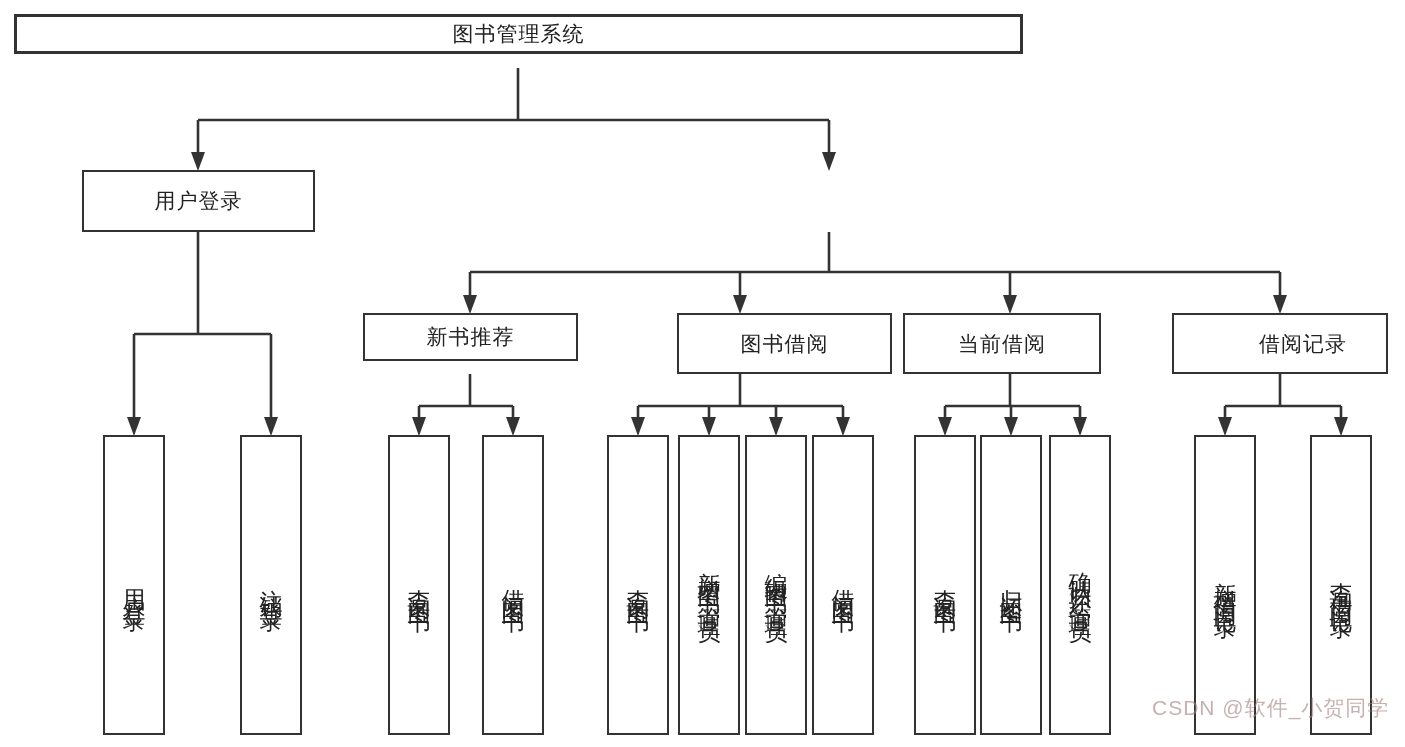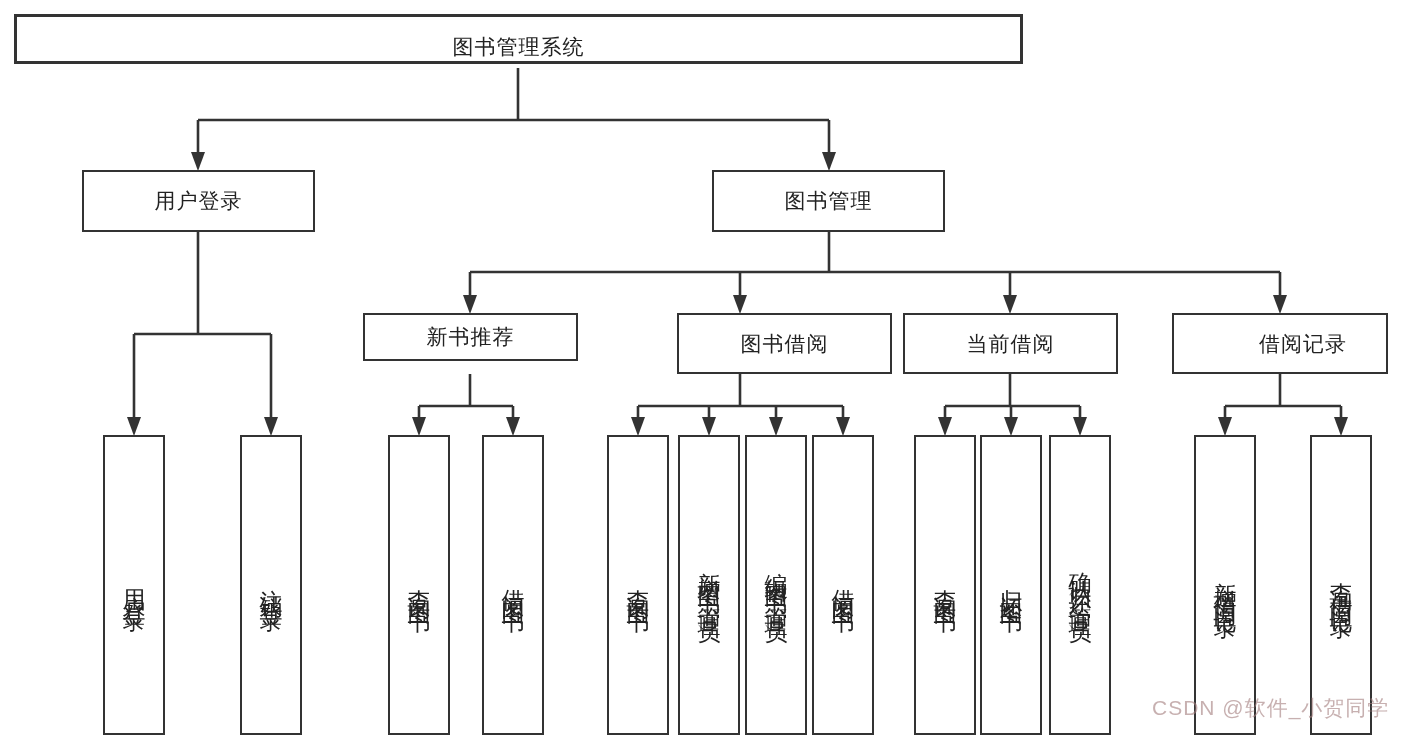--- a/index.html
+++ b/index.html
@@ -113,38 +113,35 @@
 
       <polygon points="938,417 952,417 945,436"></polygon>
       <polygon points="1004,417 1018,417 1011,436"></polygon>
       <polygon points="1073,417 1087,417 1080,436"></polygon>
 
       <polygon points="1218,417 1232,417 1225,436"></polygon>
       <polygon points="1334,417 1348,417 1341,436"></polygon>
     </g>
   </svg>
 
-  <div class="box root" style="left:14px;top:14px;width:1009px;height:50px;align-items:flex-end;">
+  <div class="box root" style="left:14px;top:14px;width:1009px;height:40px;">
     <span>图书管理系统</span>
   </div>
 
   <div class="box" style="left:82px;top:170px;width:233px;height:62px;">
     <span>用户登录</span>
-  </div>
-  <div class="box" style="left:712px;top:170px;width:233px;height:62px;">
-    <span>图书管理</span>
   </div>
 
   <div class="box" style="left:363px;top:313px;width:215px;height:48px;">
     <span>新书推荐</span>
   </div>
   <div class="box" style="left:633px;top:313px;width:215px;height:61px;margin-left:44px;">
     <span>图书借阅</span>
   </div>
-  <div class="box" style="left:903px;top:313px;width:215px;height:61px;">
+  <div class="box" style="left:903px;top:313px;width:198px;height:61px;">
     <span>当前借阅</span>
   </div>
   <div class="box" style="left:1172px;top:313px;width:216px;height:61px;padding-left:46px;">
     <span>借阅记录</span>
   </div>
 
   <div class="box leaf" style="left:103px;">
     <span class="vtext">用户登录</span>
   </div>
   <div class="box leaf" style="left:240px;">

